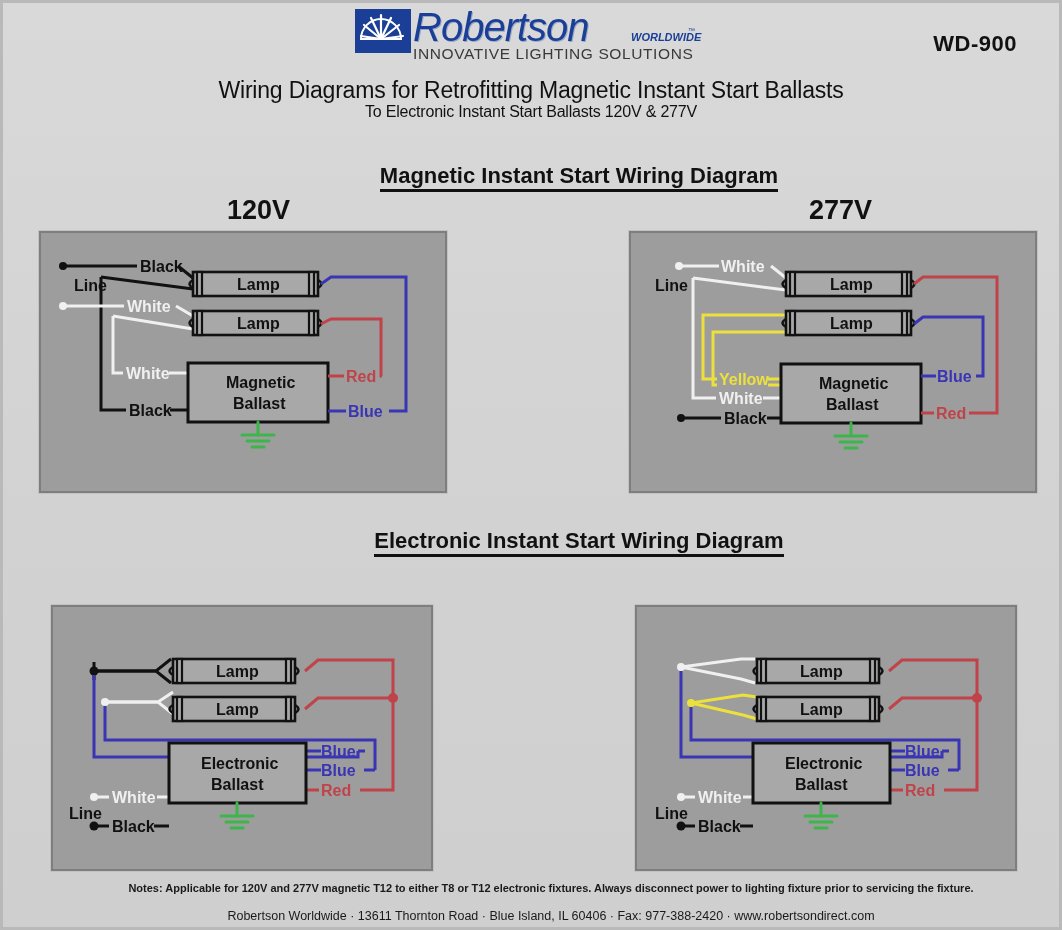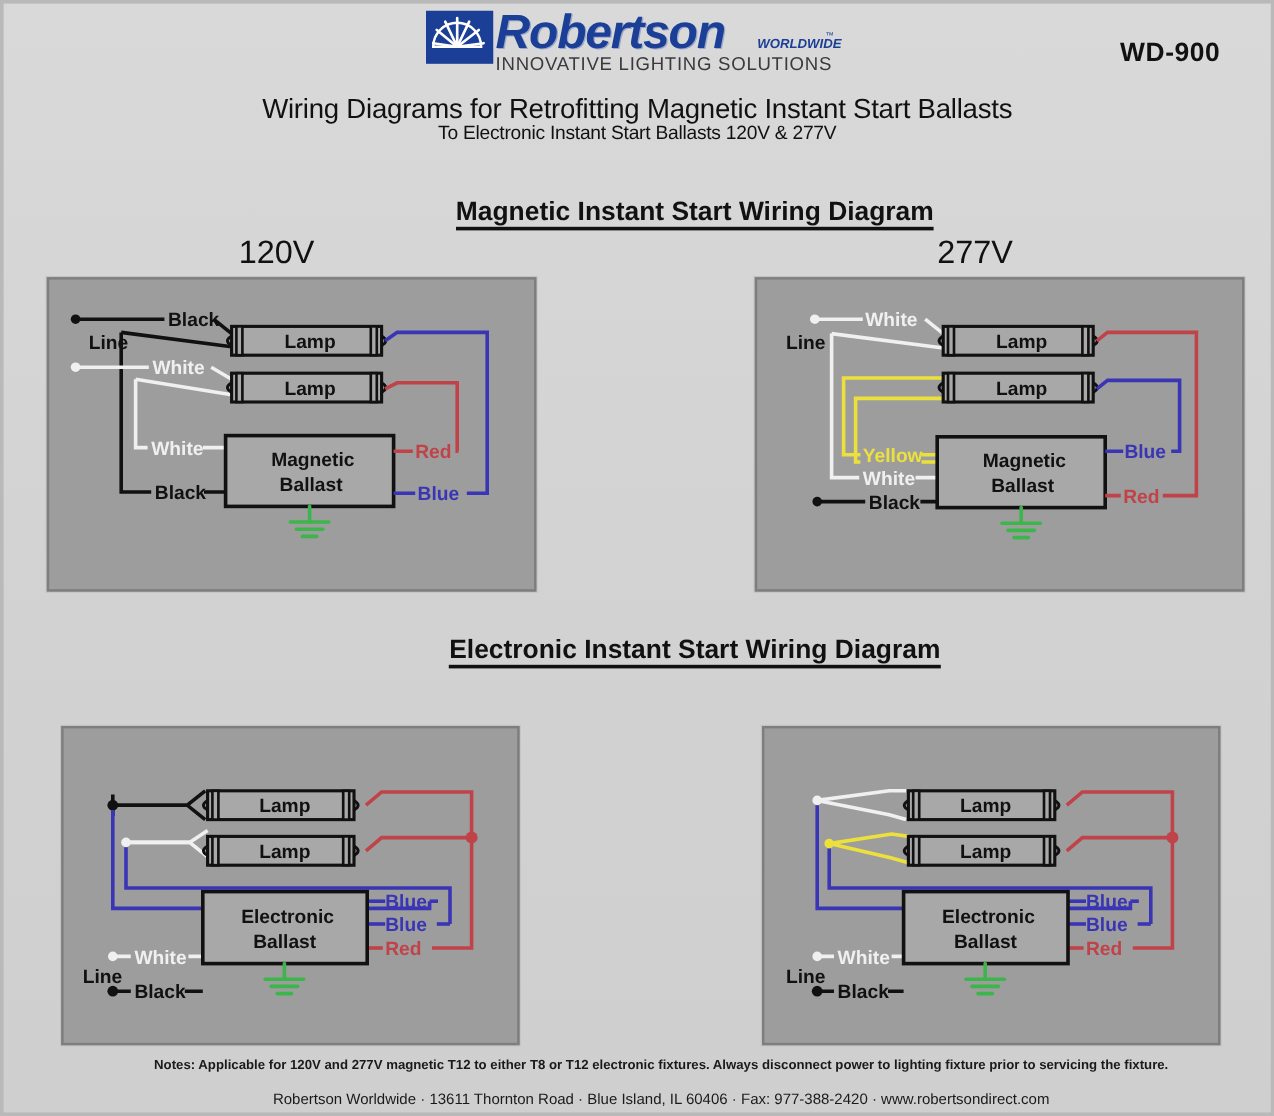--- a/index.html
+++ b/index.html
@@ -15,38 +15,38 @@
     background:linear-gradient(180deg,#d9d9d9 0%,#d2d2d2 55%,#cfcfcf 100%);
     border:3px solid #b9b9b9;
     box-sizing:border-box;
   }
 
   
   .header{position:absolute;left:0;top:4px;width:100%;height:58px;}
   .logo{position:absolute;left:352px;top:2px;width:346px;height:52px;}
   .logo-mark{position:absolute;left:0;top:0;width:56px;height:44px;background:#1b3f96;}
   .logo-mark svg{display:block;}
-  .logo-word{position:absolute;left:58px;top:-4px;font-size:40px;font-weight:bold;font-style:italic;
+  .logo-word{position:absolute;left:58px;top:-4px;font-size:40px;font-weight:normal;font-style:italic;
     color:#1b3f96;letter-spacing:-1px;line-height:44px;
     text-shadow:1px 1px 0 #9aa7c6;}
   .logo-ww{position:absolute;left:276px;top:22px;font-size:11px;font-weight:bold;font-style:italic;color:#1b3f96;letter-spacing:0px;}
   .logo-tm{position:absolute;left:333px;top:18px;font-size:7px;color:#1b3f96;}
   .logo-tag{position:absolute;left:58px;top:36px;font-size:15.5px;color:#3a3a3a;letter-spacing:0.6px;font-weight:500;}
   .wd{position:absolute;right:42px;top:24px;font-size:22px;font-weight:bold;color:#111;letter-spacing:0.5px;text-align:center;}
 
   
   .title{position:absolute;left:0;width:100%;text-align:center;color:#111;font-weight:normal;}
   .title1{top:74px;font-size:23px;letter-spacing:-0.2px;}
   .title2{top:100px;font-size:16px;letter-spacing:-0.2px;}
   .section-h{position:absolute;left:0;width:100%;text-align:center;padding-left:48px;}
   .section-h span{font-size:22px;font-weight:bold;color:#111;border-bottom:3px solid #111;padding-bottom:1px;}
   .sec-mag{top:160px;}
   .sec-ele{top:525px;}
 
-  .volt{position:absolute;font-size:27px;font-weight:normal;color:#111;}
+  .volt{position:absolute;font-size:27px;font-weight:bold;color:#111;margin-left:28px;}
   .volt-120{left:196px;top:192px;}
   .volt-277{left:778px;top:192px;}
 
   
   .panel{position:absolute;background:#9d9d9d;border:2px solid #7e7e7e;box-shadow:0 0 0 1px #c2c2c2;}
   #panel-mag-120{left:36px;top:228px;width:404px;height:258px;}
   #panel-mag-277{left:626px;top:228px;width:404px;height:258px;}
   #panel-ele-120{left:48px;top:602px;width:378px;height:262px;}
   #panel-ele-277{left:632px;top:602px;width:378px;height:262px;}
   .panel svg{display:block;width:100%;height:100%;}

